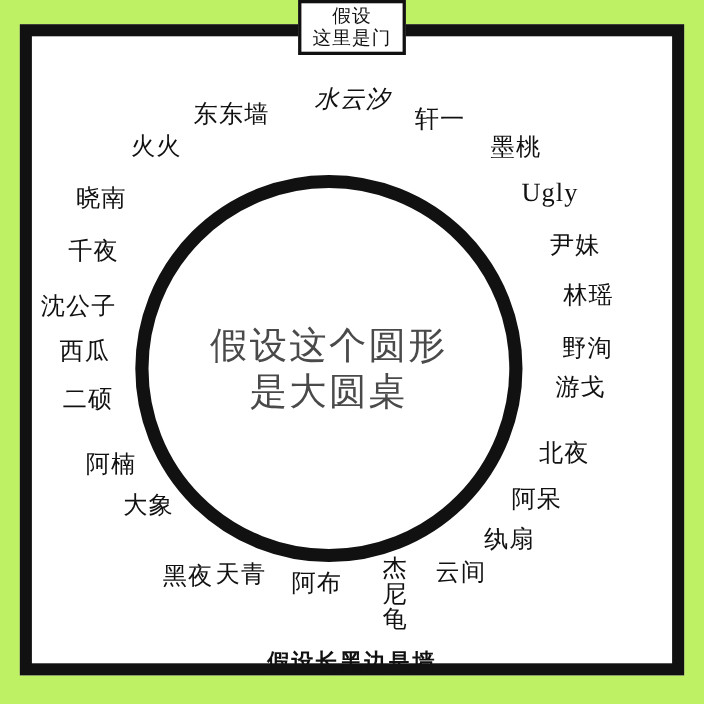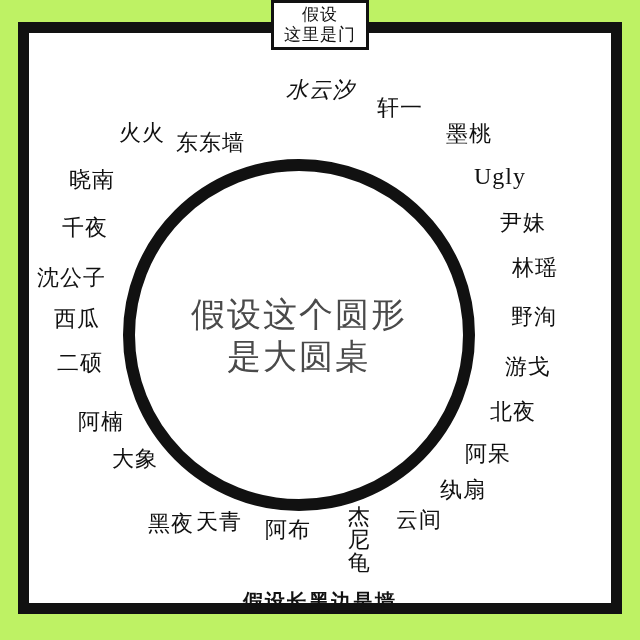--- a/index.html
+++ b/index.html
@@ -125,34 +125,34 @@
     <span>这里是门</span>
   </div>
 
   <div id="table">
     <div class="tline">假设这个圆形</div>
     <div class="tline">是大圆桌</div>
   </div>
 
   <div id="seat-layer">
       <div class="name" style="left: 286px; top: 78px; font-style: italic;">水云汐</div>
-      <div class="name" style="left: 176px; top: 92px; margin-top: 39px;">东东墙</div>
+      <div class="name" style="left: 176px; top: 92px;">东东墙</div>
       <div class="name" style="left: 377px; top: 96px;">轩一</div>
       <div class="name" style="left: 119px; top: 121px;">火火</div>
       <div class="name" style="left: 446px; top: 122px;">墨桃</div>
       <div class="name" style="left: 69px; top: 168px;">晓南</div>
       <div class="name latin" style="left: 474px; top: 163px;">Ugly</div>
       <div class="name" style="left: 62px; top: 216px;">千夜</div>
       <div class="name" style="left: 500px; top: 211px;">尹妹</div>
       <div class="name" style="left: 37px; top: 266px;">沈公子</div>
       <div class="name" style="left: 512px; top: 256px;">林瑶</div>
       <div class="name" style="left: 54px; top: 307px;">西瓜</div>
       <div class="name" style="left: 511px; top: 305px;">野洵</div>
       <div class="name" style="left: 57px; top: 351px;">二硕</div>
-      <div class="name" style="left: 505px; top: 355px;">游戈</div>
+      <div class="name" style="left: 505px; top: 340px;">游戈</div>
       <div class="name" style="left: 78px; top: 410px;">阿楠</div>
       <div class="name" style="left: 490px; top: 400px;">北夜</div>
       <div class="name" style="left: 112px; top: 447px;">大象</div>
       <div class="name" style="left: 465px; top: 442px;">阿呆</div>
       <div class="name" style="left: 148px; top: 480px; margin-top: 32px;">黑夜</div>
       <div class="name" style="left: 440px; top: 478px;">纨扇</div>
       <div class="name" style="left: 196px; top: 510px;">天青</div>
       <div class="name" style="left: 396px; top: 508px;">云间</div>
       <div class="name" style="left: 265px; top: 518px;">阿布</div>
       <div class="name vert" style="left: 346px; top: 505px;">杰尼龟</div>

